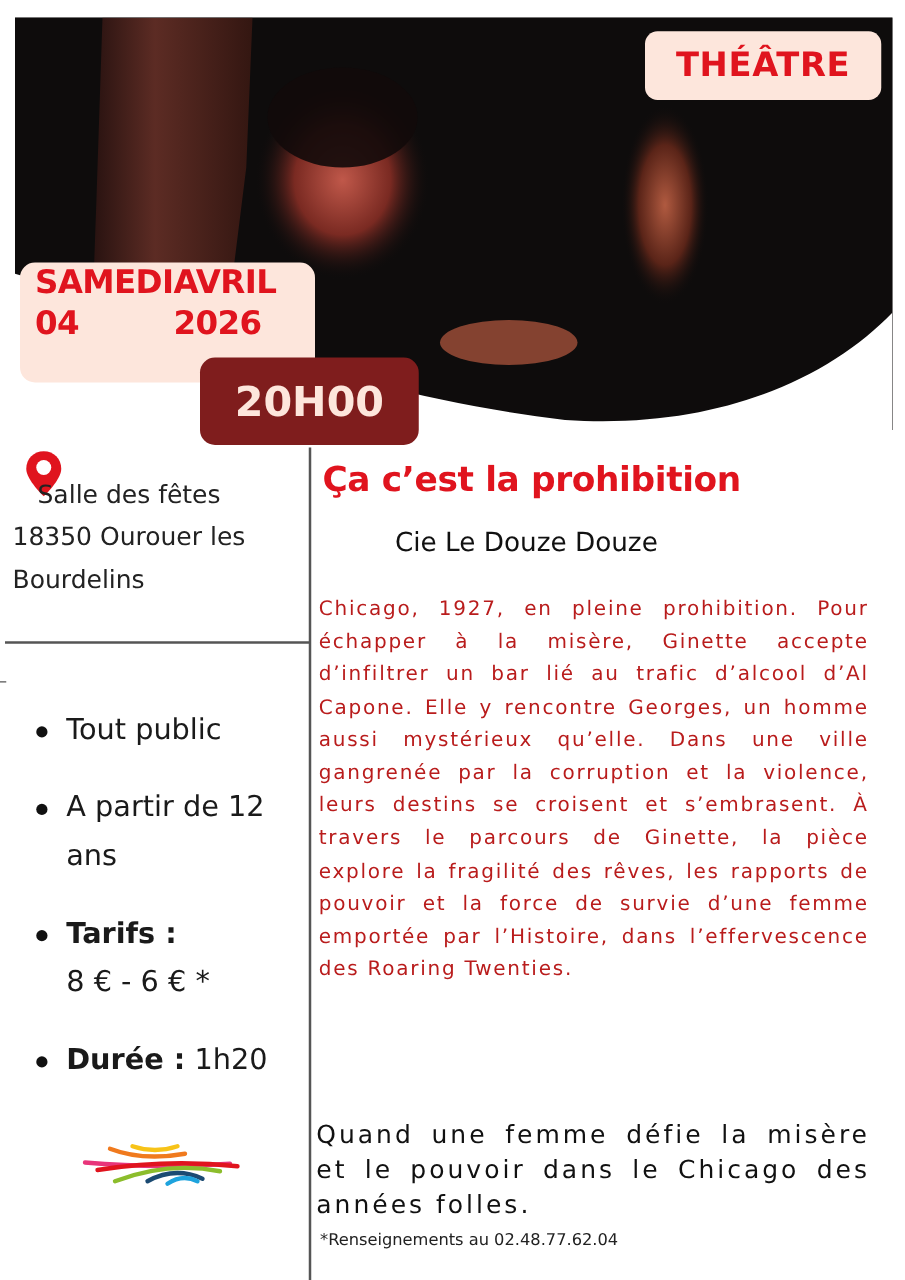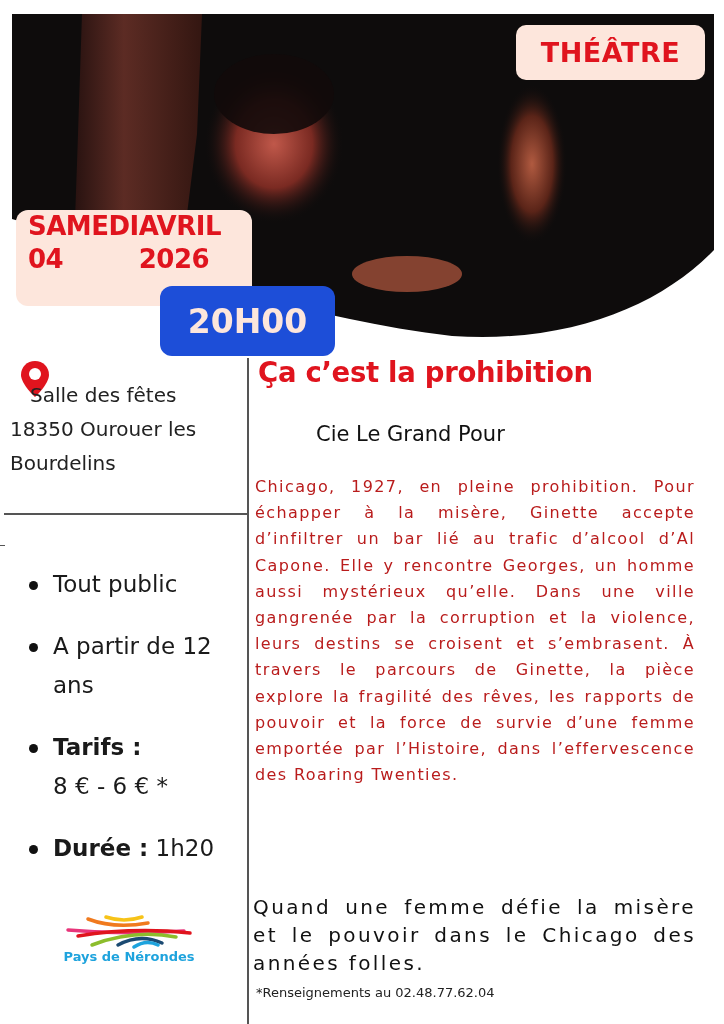--- a/index.html
+++ b/index.html
@@ -23,21 +23,21 @@
   }
   .badge-date {
     position: absolute; left: 16px; top: 210px; width: 236px; height: 96px;
     background: #fde6dc; border-radius: 12px;
     color: #e0141e; font-weight: bold; font-size: 26px; line-height: 33px;
     display: flex; flex-direction: row; justify-content: center; padding-left: 12px;
     font-family: "DejaVu Sans", sans-serif; letter-spacing: -0.5px;
   }
   .badge-time {
     position: absolute; left: 160px; top: 286px; width: 175px; height: 70px;
-    background: #1d4ed8; border-radius: 12px;
+    background: #7f1d1d; border-radius: 12px;
     color: #fde6dc; font-weight: bold; font-size: 33px;
     display: flex; align-items: center; justify-content: center;
     font-family: "DejaVu Sans", sans-serif;
   }
 
   
   .vline { position: absolute; left: 247px; top: 358px; width: 1.5px; height: 666px; background: #555; }
   .hline { position: absolute; left: 4px; top: 513px; width: 244px; height: 1.5px; background: #555; }
   .tick  { position: absolute; left: 0; top: 545px; width: 5px; height: 1px; background: #555; }
 
@@ -56,21 +56,21 @@
   .info-item b { font-weight: bold; margin-top: 21px; }
 
   
   .logo { position: absolute; left: 18px; top: 915px; width: 222px; height: 70px; text-align: center; }
   .logo svg { display: block; margin: 0 auto; }
   .logo .l1 { font-size: 12.5px; font-weight: bold; color: #1b4a72; line-height: 15px; letter-spacing: -0.3px; }
   .logo .l2 { font-size: 13px; font-weight: bold; color: #1ea3dd; line-height: 15px; }
 
   
   .title {
-    position: absolute; left: 258px; top: 356px; width: 460px;
+    position: absolute; left: 258px; top: 368px; width: 460px;
     color: #e0141e; font-weight: bold; font-size: 27.5px; letter-spacing: -0.3px;
     font-family: "DejaVu Sans", sans-serif;
   }
   .company {
     position: absolute; left: 316px; top: 422px; font-size: 21px; color: #111;
     font-family: "DejaVu Sans", sans-serif;
   }
   .synopsis {
     position: absolute; left: 255px; top: 474px; width: 440px;
     font-size: 16px; line-height: 26.2px; letter-spacing: 1.4px; color: #b91c1c;
@@ -172,20 +172,19 @@
 <div class="logo">
   <svg width="130" height="34" viewBox="0 0 130 34">
     <path d="M24 4 Q50 14 84 8" stroke="#f07a1e" stroke-width="3.5" fill="none" stroke-linecap="round"></path>
     <path d="M42 2 Q60 8 78 2" stroke="#f7c318" stroke-width="3.5" fill="none" stroke-linecap="round"></path>
     <path d="M4 15 Q60 20 120 16" stroke="#e8357a" stroke-width="3.5" fill="none" stroke-linecap="round"></path>
     <path d="M14 21 Q70 12 126 18" stroke="#e0141e" stroke-width="3.5" fill="none" stroke-linecap="round"></path>
     <path d="M28 30 Q70 14 112 22" stroke="#8cbd2c" stroke-width="3.5" fill="none" stroke-linecap="round"></path>
     <path d="M54 30 Q76 18 98 28" stroke="#1b4a72" stroke-width="3.5" fill="none" stroke-linecap="round"></path>
     <path d="M70 32 Q82 24 94 30" stroke="#1ea3dd" stroke-width="3.5" fill="none" stroke-linecap="round"></path>
   </svg>
-  <div class="l2">Pays de Nérondes</div>
 </div>
 
 <div class="title">Ça c’est la prohibition</div>
-<div class="company">Cie Le Grand Pour</div>
+<div class="company">Cie Le Douze Douze</div>
 <p class="synopsis">Chicago, 1927, en pleine prohibition. Pour échapper à la misère, Ginette accepte d’infiltrer un bar lié au trafic d’alcool d’Al Capone. Elle y rencontre Georges, un homme aussi mystérieux qu’elle. Dans une ville gangrenée par la corruption et la violence, leurs destins se croisent et s’embrasent. À travers le parcours de Ginette, la pièce explore la fragilité des rêves, les rapports de pouvoir et la force de survie d’une femme emportée par l’Histoire, dans l’effervescence des Roaring Twenties.</p>
 <p class="tagline">Quand une femme défie la misère et le pouvoir dans le Chicago des années folles.</p>
 <div class="note">*Renseignements au 02.48.77.62.04</div>
 
 </body></html>

